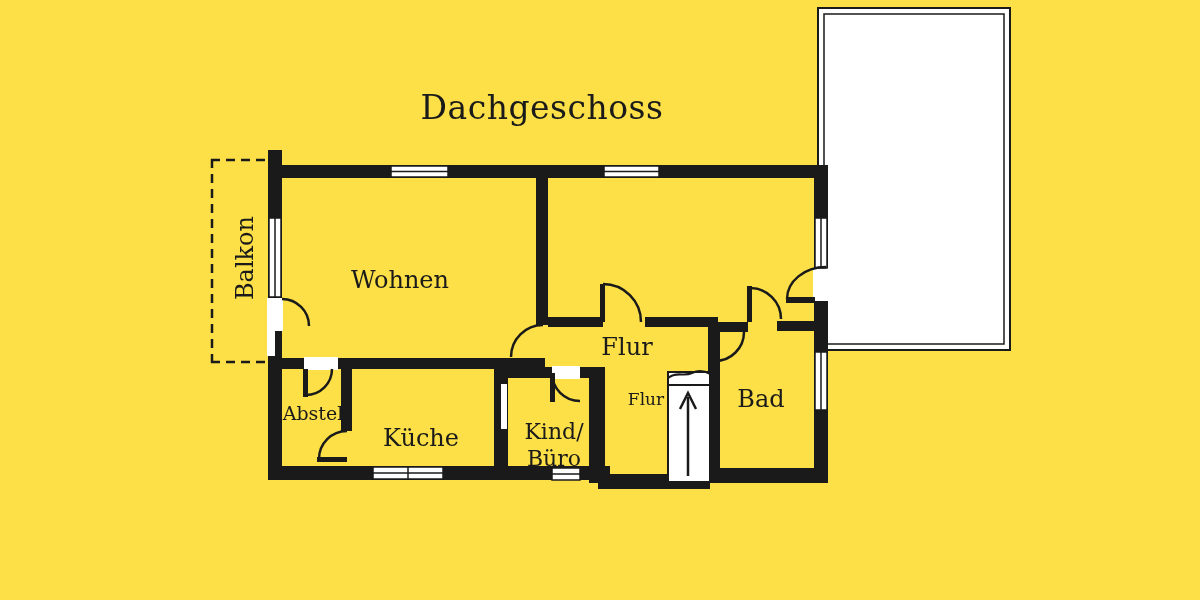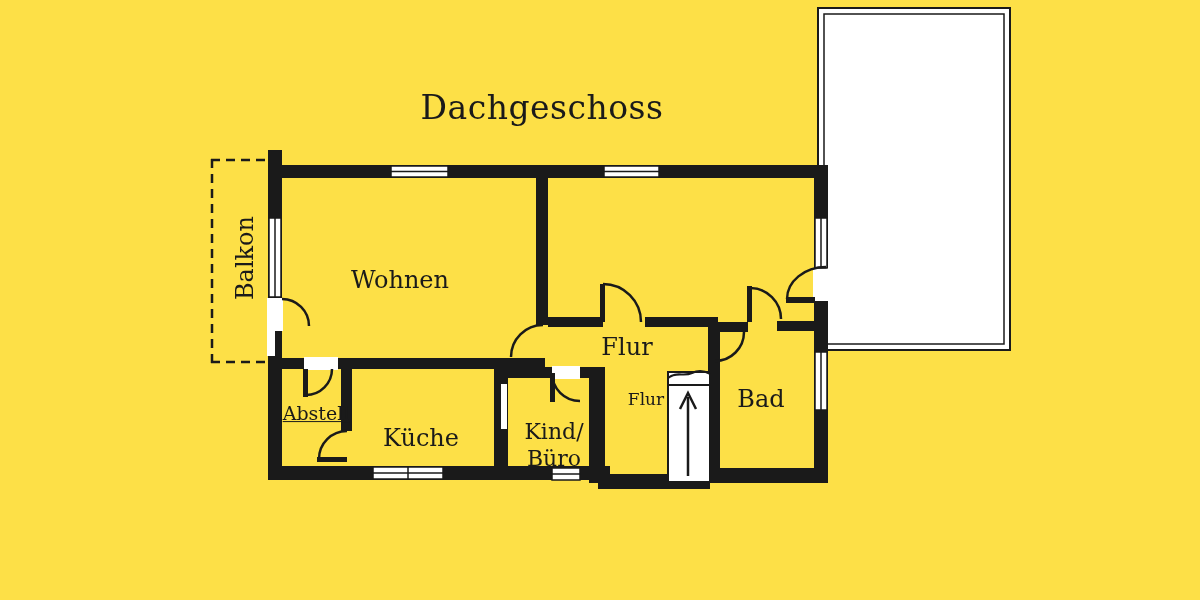--- a/index.html
+++ b/index.html
@@ -134,21 +134,21 @@
 
 
   <div class="lbl lbl-24 lbl-rot" style="left:246px;top:258px;">Balkon</div>
 
   <div class="lbl lbl-24" style="left:627px;top:348px;">Flur</div>
 
   <div class="lbl lbl-17" style="left:646px;top:400px;">Flur</div>
 
   <div class="lbl lbl-24" style="left:761px;top:400px;">Bad</div>
 
-  <div class="lbl lbl-19" style="left:316px;top:414px;text-decoration:underline;">Abstell</div>
+  <div class="lbl lbl-19" style="left:316px;top:414px;">Abstell</div>
 
   <div class="lbl lbl-24" style="left:421px;top:419px;margin-top:20px;">Küche</div>
 
   <div class="lbl lbl-22" style="left:554px;top:445px;">
     <span>Kind/</span><br>
     <span>Büro</span>
   </div>
 
 </div>
 

